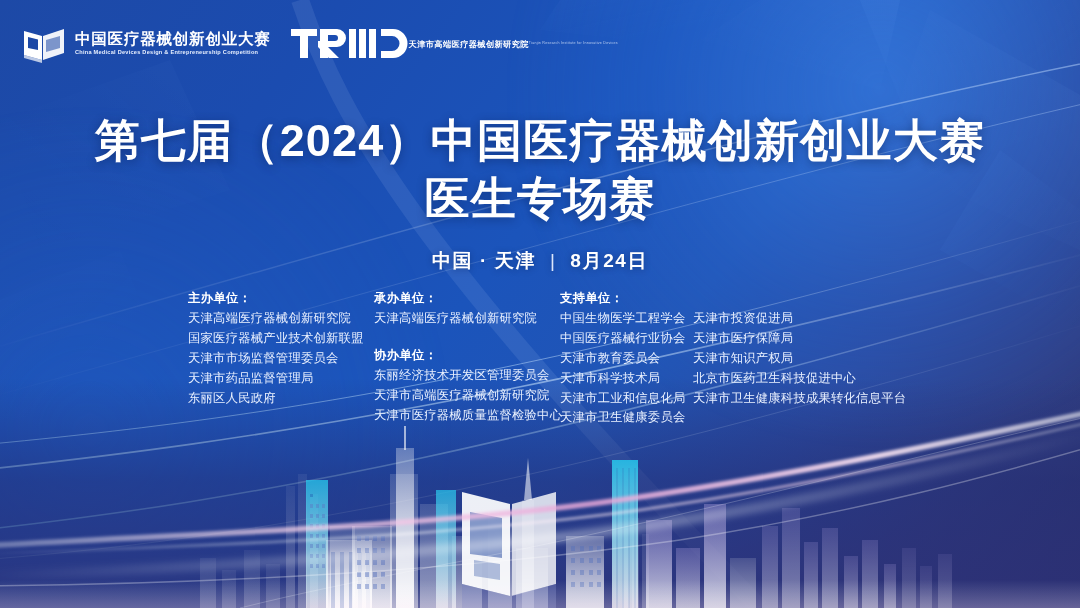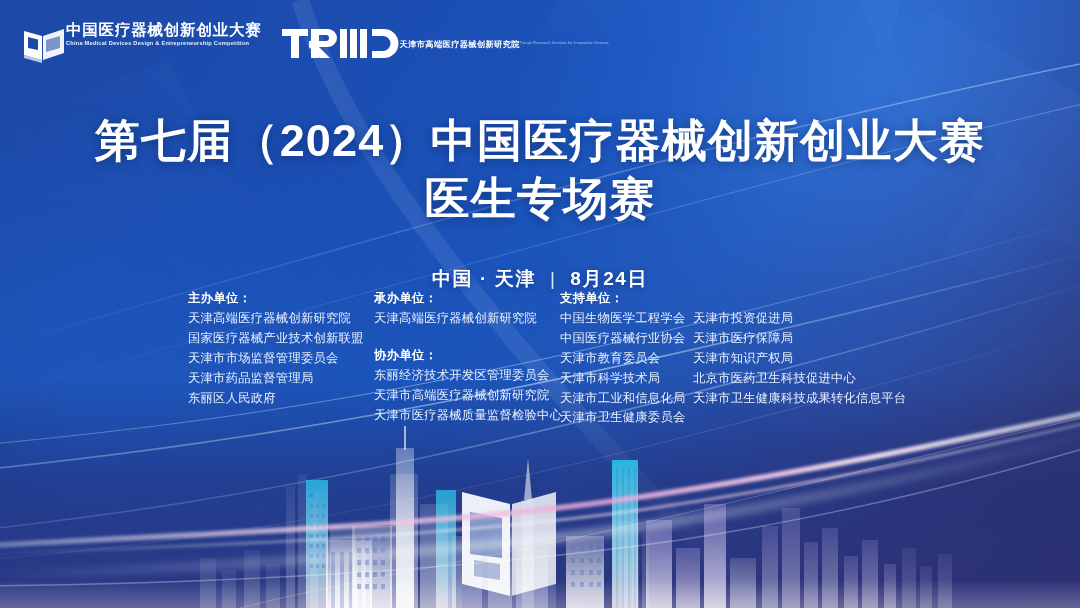--- a/index.html
+++ b/index.html
@@ -28,42 +28,42 @@
     position:absolute;left:0;right:0;bottom:0;height:230px;
     background:linear-gradient(180deg,rgba(30,50,120,0) 0%,rgba(37,43,112,.55) 45%,rgba(45,48,118,.85) 100%);
   }
   .city{position:absolute;left:0;right:0;bottom:0;height:200px;}
   .city svg{width:100%;height:100%;display:block;}
   .ribbon{position:absolute;left:0;right:0;bottom:0;height:230px;pointer-events:none;}
   .ribbon svg{width:100%;height:100%;display:block;}
 
   
   .header{position:absolute;left:22px;top:22px;display:flex;align-items:center;gap:20px;z-index:6;}
-  .logoA{display:flex;align-items:flex-start;}
+  .logoA{display:flex;align-items:center;gap:9px;}
   .markA{width:44px;height:42px;flex:none;}
   .logoA-txt{display:flex;flex-direction:column;justify-content:center;line-height:1;}
   .logoA-cn{color:#fff;font-size:15.5px;font-weight:700;letter-spacing:.8px;white-space:nowrap;}
   .logoA-en{color:#e8f0ff;font-size:5.6px;font-weight:700;letter-spacing:.25px;white-space:nowrap;margin-top:3.5px;transform:scaleY(1.05);}
   .logoB{display:flex;align-items:center;line-height:1;}
   .markB{height:33px;width:118px;}
   .logoB-cn{color:#fff;font-size:8.2px;font-weight:700;letter-spacing:.4px;white-space:nowrap;margin-top:4px;}
   .logoB-en{color:#b9cdf0;font-size:3.6px;letter-spacing:.25px;white-space:nowrap;margin-top:2.5px;}
 
   
   .titlewrap{position:absolute;left:0;right:0;top:112px;text-align:center;z-index:6;}
   .title1{
     color:#fff;font-size:45px;font-weight:700;letter-spacing:1.2px;line-height:1.30;
     text-shadow:0 2px 10px rgba(6,24,70,.45);
   }
   .title2{
     color:#fff;font-size:45px;font-weight:700;letter-spacing:1.2px;line-height:1.26;
     text-shadow:0 2px 10px rgba(6,24,70,.45);
   }
   .dateline{
-    margin-top:39px;color:#fff;font-size:19px;font-weight:700;letter-spacing:1.6px;
+    margin-top:21px;color:#fff;font-size:19px;font-weight:700;letter-spacing:1.6px;
     text-shadow:0 1px 6px rgba(6,24,70,.4);
   }
   .dsep{display:inline-block;margin:0 7px;font-weight:400;color:#dbe6fb;}
 
   
   .orgs{position:absolute;left:188px;top:289px;display:flex;gap:0;z-index:6;}
   .col{display:flex;flex-direction:column;}
   .c1{width:186px;}
   .c2{width:186px;}
   .c3{width:133px;justify-content:center;}

